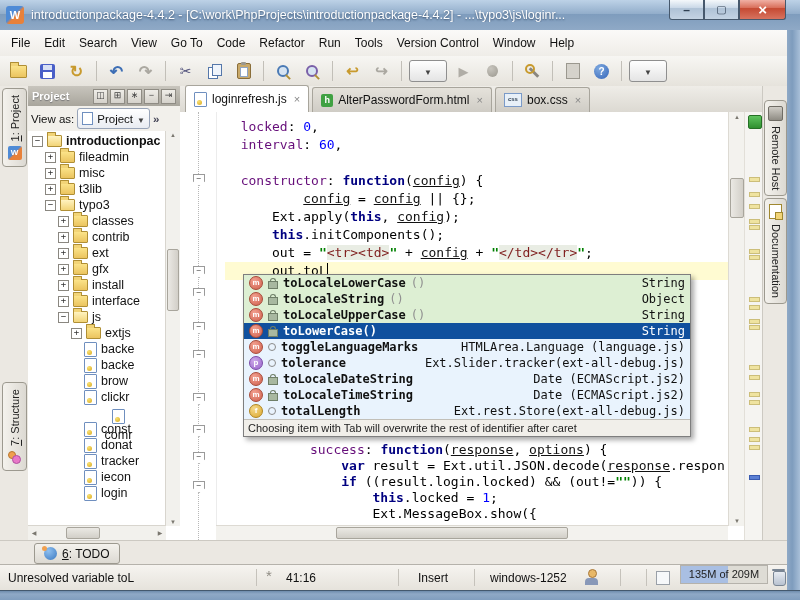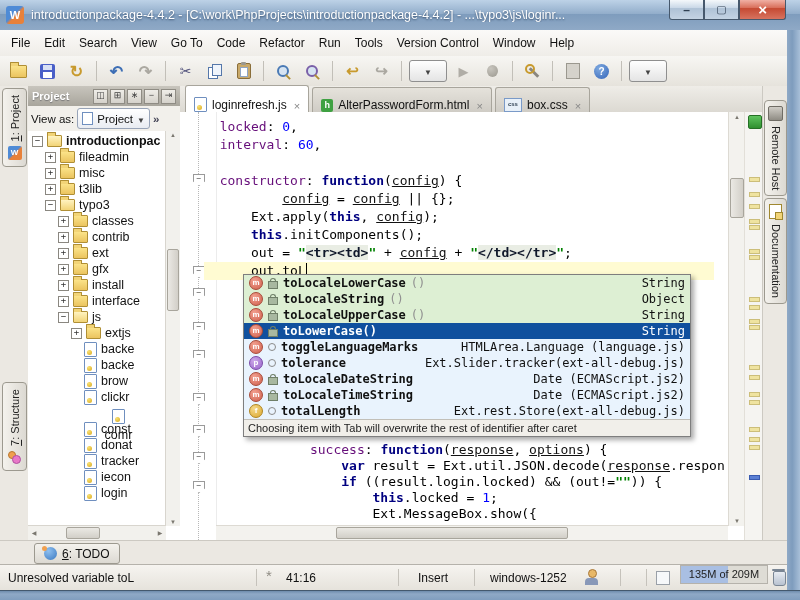--- a/index.html
+++ b/index.html
@@ -134,41 +134,41 @@
     background:linear-gradient(90deg,#EBE9E4,#D2CFC8)}
   .thumb-h{position:absolute;top:1px;bottom:1px;border:1px solid #A8A59C;border-radius:2px;
     background:linear-gradient(#EBE9E4,#D2CFC8)}
   .sa{position:absolute;width:100%;text-align:center;font-size:6px;color:#7A776F}
 
   
   .editor-col{position:absolute;left:180px;top:0;width:582px;height:454px}
   .tabbar{position:absolute;left:0;top:0;width:582px;height:26px;
     background:linear-gradient(#EFEDE8,#DCD9D2);border-bottom:1px solid #B5B2AB;
     display:flex;align-items:flex-end;padding-left:5px;gap:3px}
-  .tab{height:24px;display:flex;align-items:flex-end;gap:5px;padding:0 8px;border:1px solid #A8A59C;
+  .tab{height:24px;display:flex;align-items:center;gap:5px;padding:0 8px;border:1px solid #A8A59C;
     border-bottom:none;border-radius:3px 3px 0 0;background:linear-gradient(#E5E2DB,#CFCCC5);font-size:12px}
   .tab.active{background:#FFF;height:26px}
   .tab-close{color:#888;font-size:11px;margin-left:2px}
 
   .editor-body{position:absolute;left:0;top:26px;width:582px;height:428px;background:#FFF;overflow:hidden}
   .gutter{position:absolute;left:0;top:0;width:36px;height:428px;background:#FFF;border-right:1px solid #ECECEC}
   .gutter-line{position:absolute;left:18px;top:0;bottom:0;border-left:1px dotted #B8B8B8}
   .fold{position:absolute;left:13px;width:10px;height:10px;background:#FFF;border:1px solid #9A9A9A;
     font:8px/8px "DejaVu Sans Mono",monospace;text-align:center;color:#555;
     clip-path:polygon(0 0,100% 0,100% 62%,50% 100%,0 62%)}
 
-  .code{position:absolute;left:24px;top:6px;width:510px;font:13px/18px "DejaVu Sans Mono",monospace;white-space:pre}
+  .code{position:absolute;left:45px;top:6px;width:510px;font:13px/18px "DejaVu Sans Mono",monospace;white-space:pre}
   .code-b{position:absolute;left:36px;top:330px;width:510px;font:13px/16px "DejaVu Sans Mono",monospace;white-space:pre}
   .cl{overflow:hidden}
   .cl.hl{background:#FFFBD2}
   .tk-k{color:#000080;font-weight:bold}
   .tk-p{color:#660E7A}
   .tk-n{color:#0000FF}
   .tk-s{color:#008000;font-weight:bold}
-  .tk-sh{color:#0f172a;font-weight:bold;background:#E9EDE4}
+  .tk-sh{color:#7f1d1d;font-weight:normal;background:#E9EDE4}
   .tk-u{text-decoration:underline}
   .tk-d{color:#000}
   .tk-caret{display:inline-block;width:1px;height:14px;background:#000;vertical-align:-2px}
 
   .vscroll{position:absolute;left:548px;top:0;width:16px;height:414px;background:#F3F2EE;border-left:1px solid #DDDAD3}
   .hscroll{position:absolute;left:36px;bottom:0;width:512px;height:14px;background:#F3F2EE;border-top:1px solid #DDDAD3}
   .stripe-col{position:absolute;left:564px;top:0;width:18px;height:428px;background:#F5F4F1;border-left:1px solid #E2DFD8}
   .analysis-ok{position:absolute;left:3px;top:3px;width:12px;height:12px;border:1px solid #257025;border-radius:2px;
     background:linear-gradient(#5FC45F,#2F8F2F)}
   .smark{position:absolute;left:4px;width:9px;height:3px;background:#EFE3A0;border:1px solid #CCBE7A}

